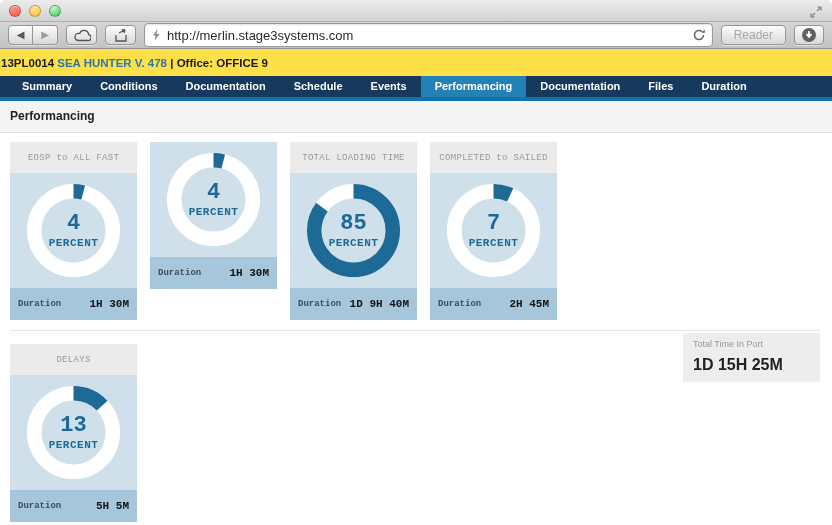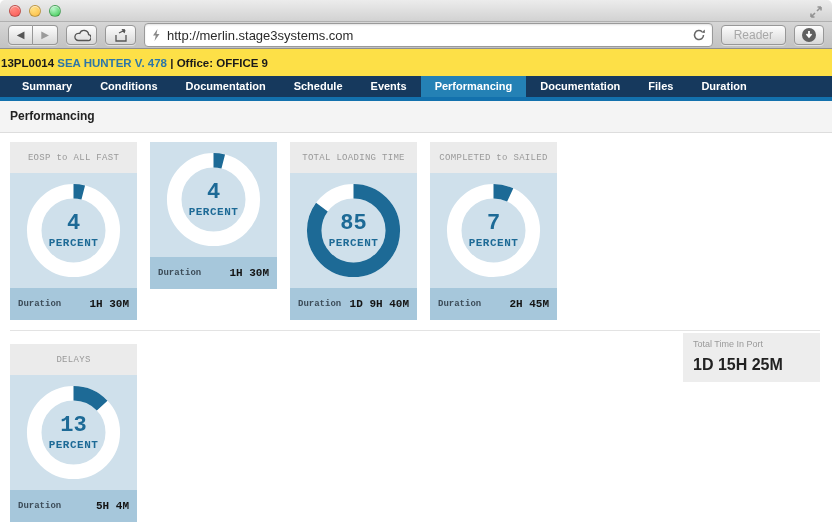--- a/index.html
+++ b/index.html
@@ -252,21 +252,21 @@
             <circle class="donut-track" cx="50" cy="50" r="40.5"></circle>
             <circle class="donut-value" cx="50" cy="50" r="40.5" transform="rotate(-90 50 50)" stroke-dasharray="33.08097064230052 254.46900494077323"></circle>
           </svg>
           <div class="donut-center">
             <div class="donut-number">13</div>
             <div class="donut-unit">PERCENT</div>
           </div>
         </div>
         <div class="card-footer">
           <span class="dur-label">Duration</span>
-          <span class="dur-value">5H 4M</span>
+          <span class="dur-value">5H 5M</span>
         </div>
       </div>
 
       <div class="total-time">
         <div class="total-time-label">Total Time In Port</div>
         <div class="total-time-value">1D 15H 25M</div>
       </div>
 
     </div>
 

